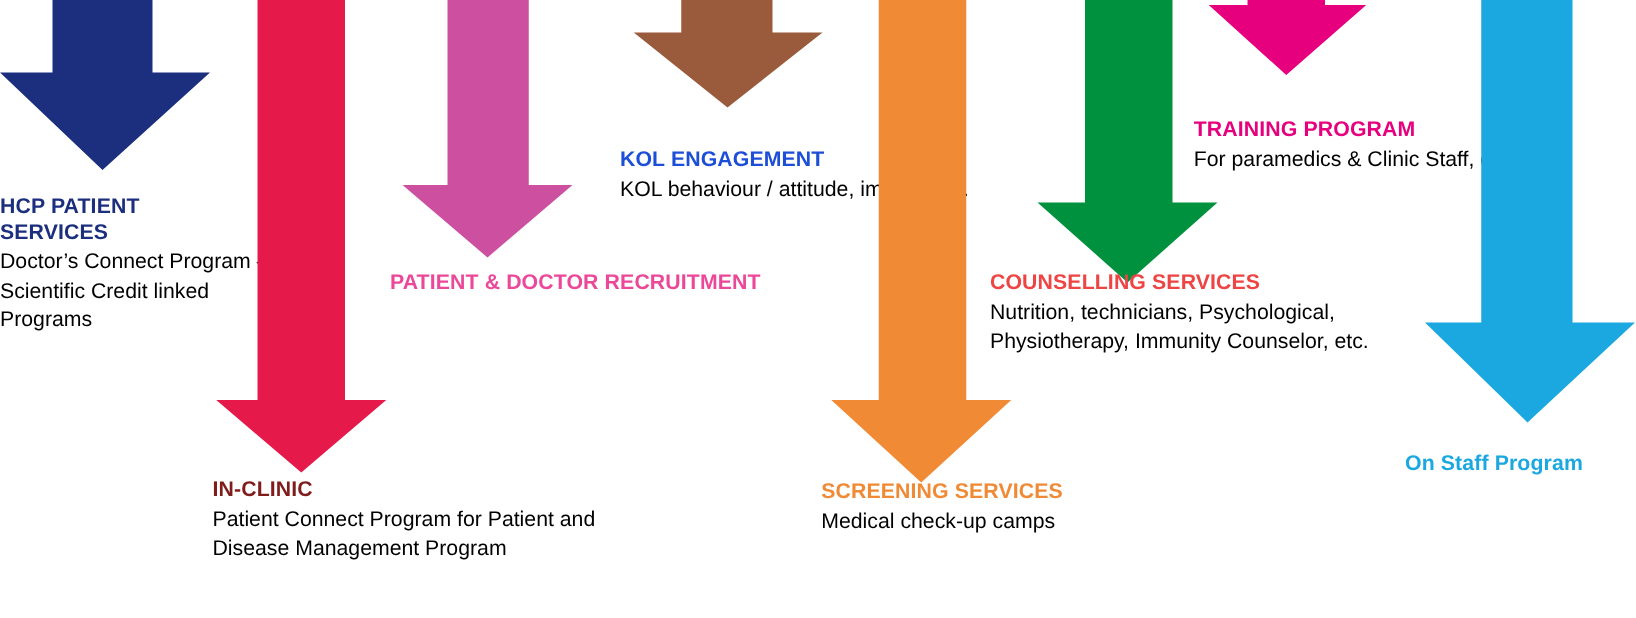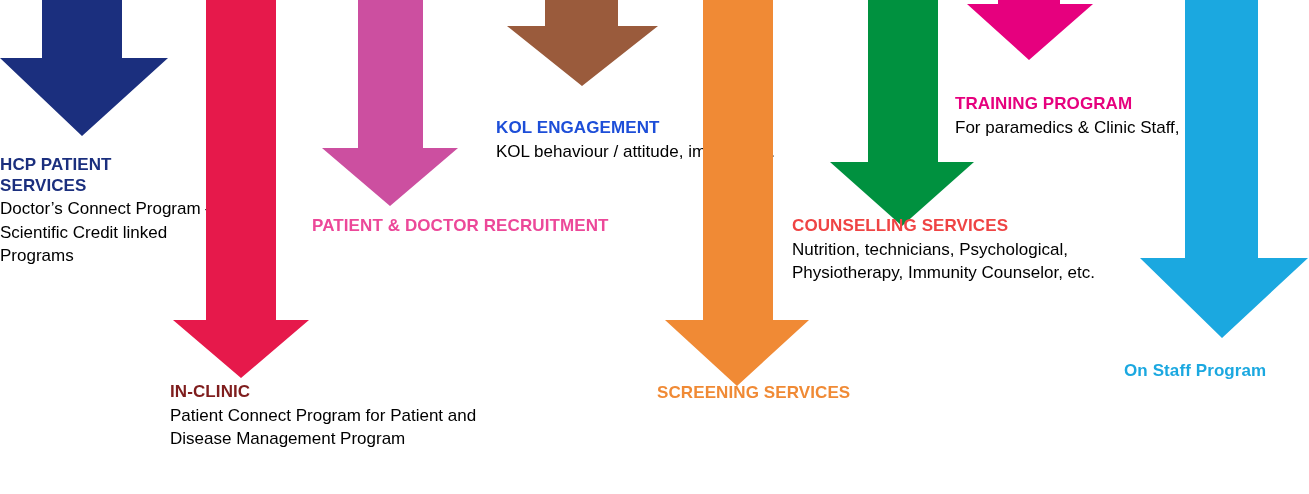--- a/index.html
+++ b/index.html
@@ -91,20 +91,21 @@
     <div class="desc">KOL behaviour / attitude, impact, etc.</div>
   </div>
 
   <div class="arrow" style="left:663px; top:-60px; width:148px; height:448px;">
     <svg viewBox="0 0 148 448" preserveAspectRatio="none" aria-hidden="true">
       <polygon points="40,0 110,0 110,380 146,380 74,446 2,380 40,380" fill="#f08a35"></polygon>
     </svg>
   </div>
   <div class="label" style="left:657px; top:383px; width:340px;">
     <div class="title" style="color:#f08a35;">SCREENING SERVICES</div>
+    <div class="desc">Medical check-up camps</div>
   </div>
 
   <div class="arrow" style="left:828px; top:-60px; width:148px; height:288px;">
     <svg viewBox="0 0 148 288" preserveAspectRatio="none" aria-hidden="true">
       <polygon points="40,0 110,0 110,222 146,222 74,286 2,222 40,222" fill="#00913f"></polygon>
     </svg>
   </div>
   <div class="label" style="left:792px; top:216px; width:365px;">
     <div class="title" style="color:#ef4444;">COUNSELLING SERVICES</div>
     <div class="desc">Nutrition, technicians, Psychological, Physiotherapy, Immunity Counselor, etc.</div>

